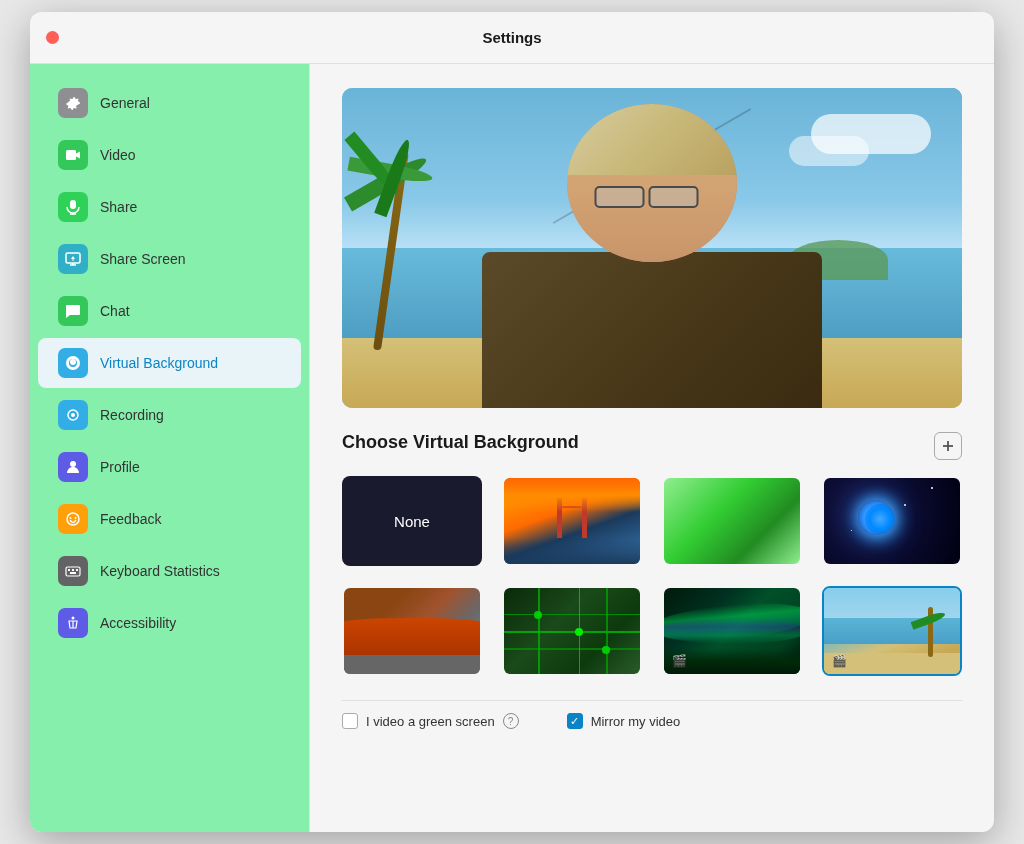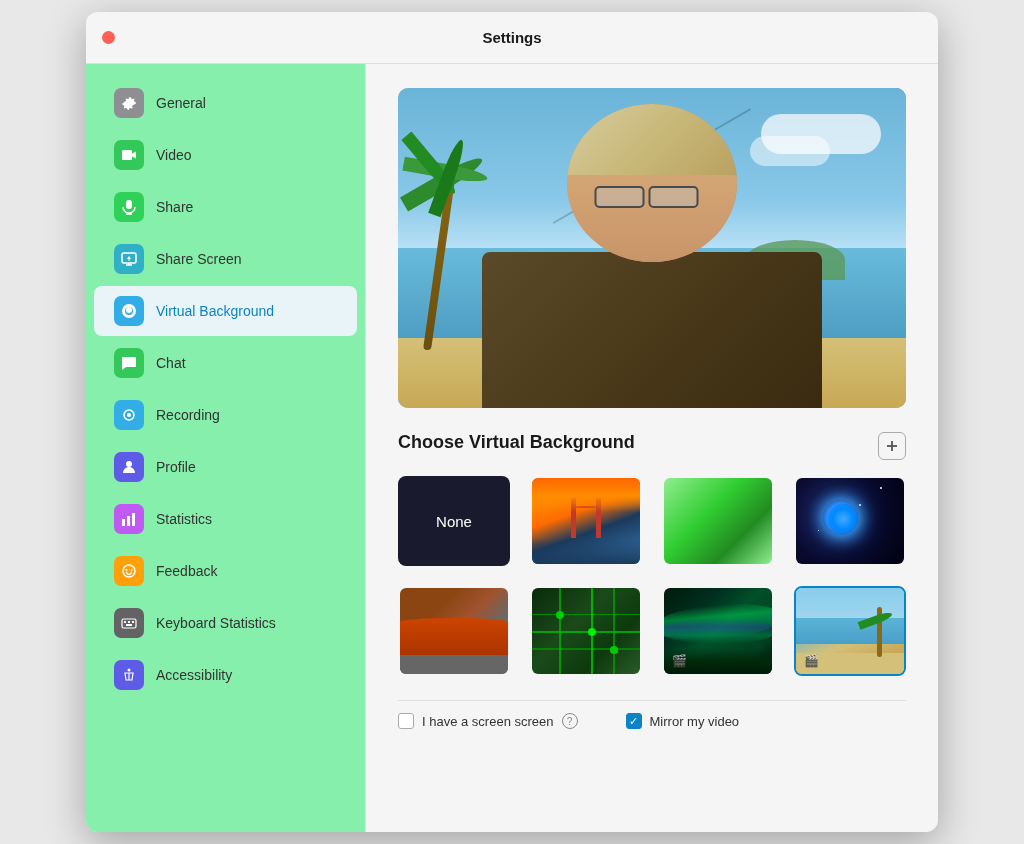--- a/index.html
+++ b/index.html
@@ -5,21 +5,21 @@
     * { box-sizing: border-box; margin: 0; padding: 0; }
     body {
       font-family: -apple-system, BlinkMacSystemFont, 'Segoe UI', sans-serif;
       background: #e8e8e8;
       display: flex;
       justify-content: center;
       align-items: center;
       min-height: 100vh;
     }
     .window {
-      width: 852px;
+      width: 964px;
       min-height: 820px;
       background: #f5f5f5;
       border-radius: 12px;
       box-shadow: 0 10px 40px rgba(0,0,0,0.3);
       overflow: hidden;
       display: flex;
       flex-direction: column;
     }
     .titlebar {
       background: #f5f5f5;
@@ -295,69 +295,59 @@
         <div class="icon-box icon-share">
           <svg width="16" height="16" viewBox="0 0 16 16" fill="white">
             <rect x="1" y="2" width="14" height="10" rx="1.5" fill="none" stroke="white" stroke-width="1.5"></rect>
             <path d="M5 14h6M8 12v2" stroke="white" stroke-width="1.5"></path>
             <path d="M6 8l2-3 2 3H8.5v2h-1V8H6z" fill="white"></path>
           </svg>
         </div>
         <span class="sidebar-label">Share Screen</span>
       </div>
 
+      <div class="sidebar-item">
+        <div class="icon-box icon-chat">
+          <svg width="16" height="16" viewBox="0 0 16 16" fill="white">
+            <path d="M2 2h12a1 1 0 011 1v8a1 1 0 01-1 1H5l-4 3V3a1 1 0 011-1z"></path>
+          </svg>
+        </div>
+        <span class="sidebar-label">Chat</span>
+      </div>
+
       <div class="sidebar-item active">
         <div class="icon-box icon-vbg">
           <svg width="16" height="16" viewBox="0 0 16 16" fill="white">
             <circle cx="8" cy="7" r="3"></circle>
             <path d="M8 1a7 7 0 100 14A7 7 0 008 1zm0 11a4 4 0 110-8 4 4 0 010 8z"></path>
           </svg>
         </div>
         <span class="sidebar-label">Virtual Background</span>
       </div>
 
       <div class="sidebar-item">
-        <div class="icon-box icon-chat">
-          <svg width="16" height="16" viewBox="0 0 16 16" fill="white">
-            <path d="M2 2h12a1 1 0 011 1v8a1 1 0 01-1 1H5l-4 3V3a1 1 0 011-1z"></path>
-          </svg>
-        </div>
-        <span class="sidebar-label">Chat</span>
-      </div>
-
-      <div class="sidebar-item">
         <div class="icon-box icon-recording">
           <svg width="16" height="16" viewBox="0 0 16 16" fill="white">
             <circle cx="8" cy="8" r="5" fill="none" stroke="white" stroke-width="1.5"></circle>
             <circle cx="8" cy="8" r="2"></circle>
           </svg>
         </div>
         <span class="sidebar-label">Recording</span>
       </div>
 
       <div class="sidebar-item">
         <div class="icon-box icon-profile">
           <svg width="16" height="16" viewBox="0 0 16 16" fill="white">
             <circle cx="8" cy="5" r="3"></circle>
             <path d="M2 14c0-3.3 2.7-6 6-6s6 2.7 6 6H2z"></path>
           </svg>
         </div>
         <span class="sidebar-label">Profile</span>
       </div>
 
-      <div class="sidebar-item">
-        <div class="icon-box icon-statistics">
-          <svg width="16" height="16" viewBox="0 0 16 16" fill="white">
-            <rect x="1" y="8" width="3" height="7"></rect>
-            <rect x="6" y="5" width="3" height="10"></rect>
-            <rect x="11" y="2" width="3" height="13"></rect>
-          </svg>
-        </div>
-        <span class="sidebar-label">Statistics</span>
-      </div>
 
       <div class="sidebar-item">
         <div class="icon-box icon-feedback">
           <svg width="16" height="16" viewBox="0 0 16 16" fill="white">
             <circle cx="8" cy="8" r="6" fill="none" stroke="white" stroke-width="1.5"></circle>
             <path d="M5.5 9.5s.8 2 2.5 2 2.5-2 2.5-2" stroke="white" stroke-width="1.5" fill="none" stroke-linecap="round"></path>
             <circle cx="5.5" cy="7" r="1"></circle>
             <circle cx="10.5" cy="7" r="1"></circle>
           </svg>
         </div>
@@ -520,21 +510,21 @@
               <div style="position:absolute;bottom:20%;right:20%;width:5px;height:50px;background:#8B6914;border-radius:3px;"></div>
               <div style="position:absolute;bottom:58%;right:10%;width:35px;height:8px;background:#228b22;border-radius:0 50% 50% 0;transform:rotate(-20deg);"></div>
               <span class="video-icon">🎬</span>
             </div>
           </div>
         </div>
 
         <div class="bottom-options">
           <div class="option-item">
             <div class="checkbox"></div>
-            <span class="option-label">I have a screen screen</span>
+            <span class="option-label">I video a green screen</span>
             <div class="help-icon">?</div>
           </div>
           <div class="option-item">
             <div class="checkbox checked">✓</div>
             <span class="option-label">Mirror my video</span>
           </div>
         </div>
       </div>
 
     </div>

